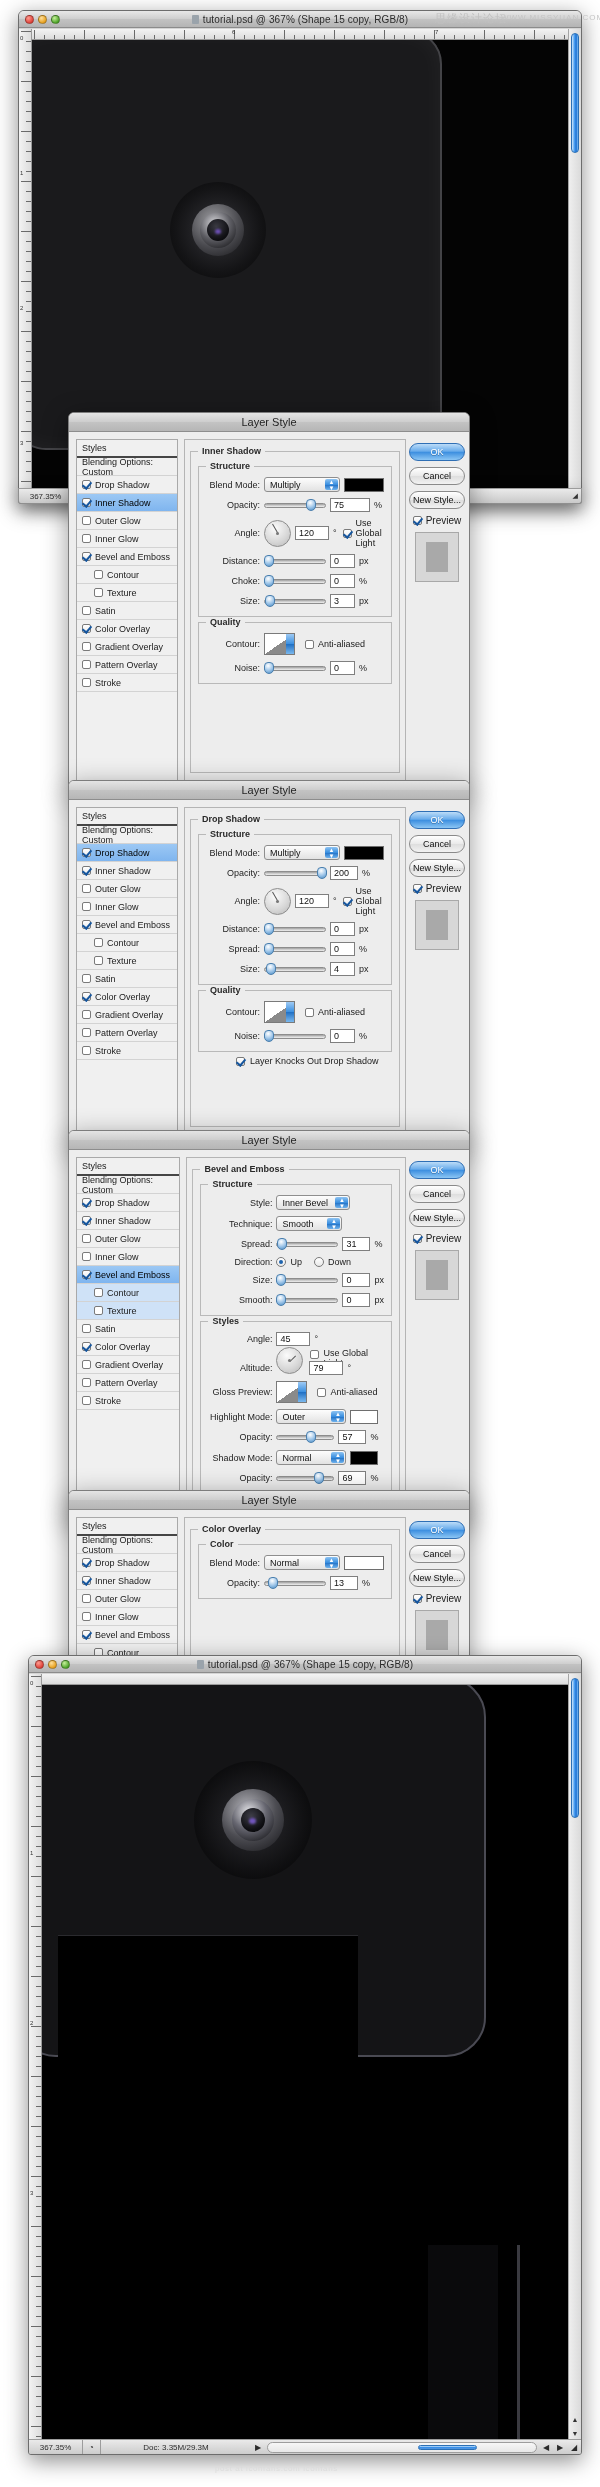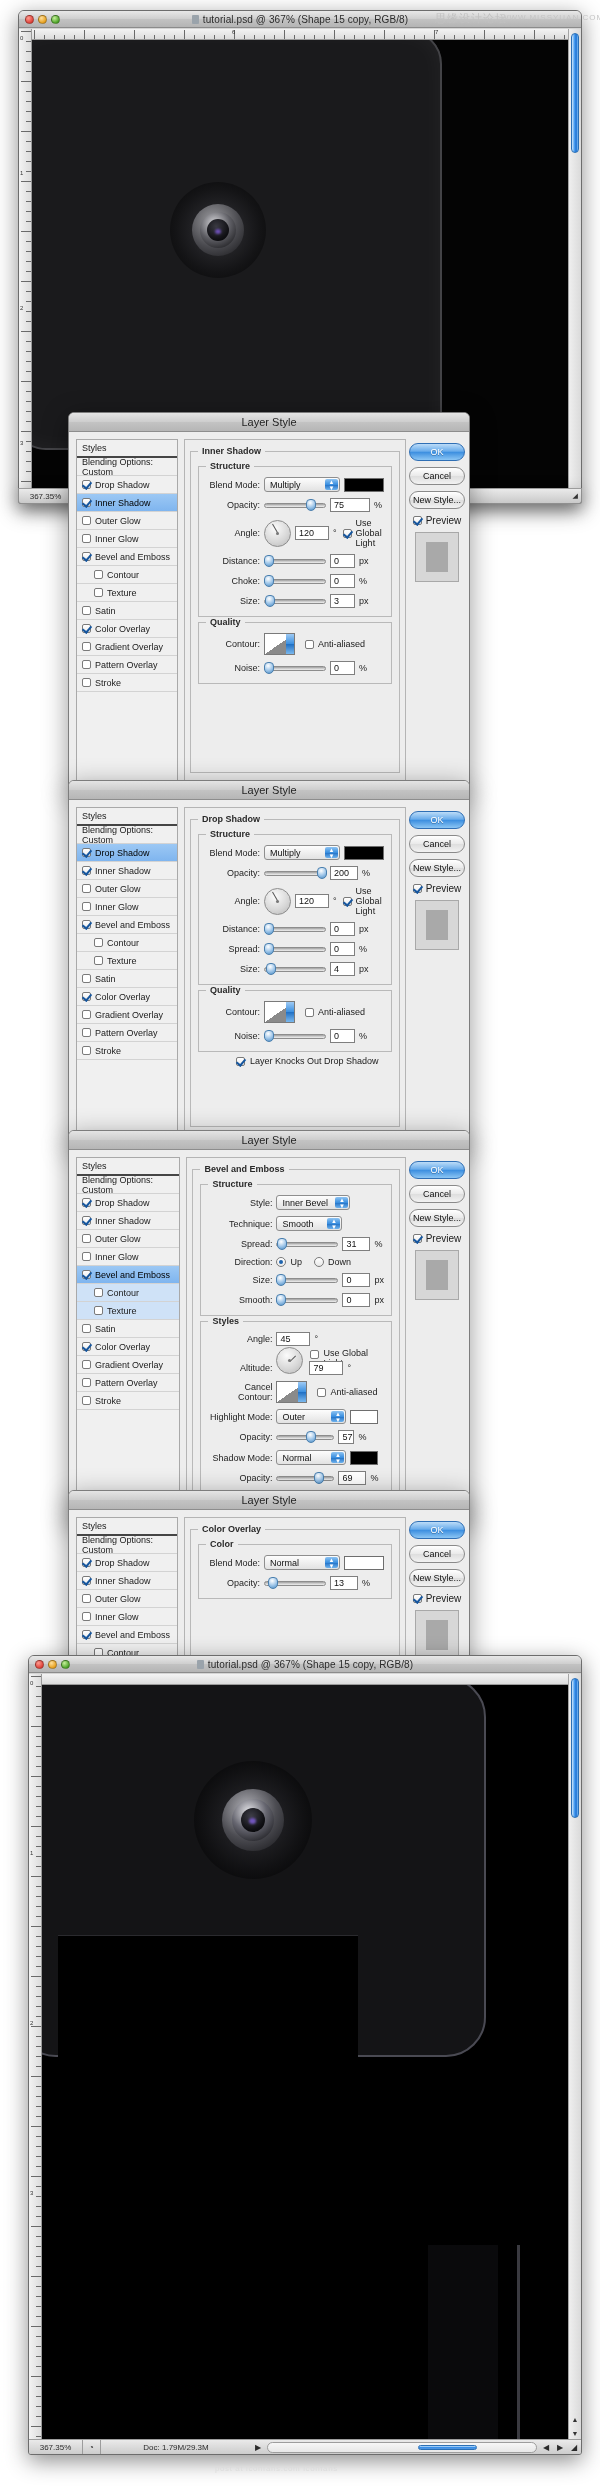--- a/index.html
+++ b/index.html
@@ -821,21 +821,21 @@
           </div>
 
           <div class="row" style="margin-top:-14px; margin-bottom:6px; padding-left:0;">
             <span class="lbl w64">Altitude:</span>
             <span style="width:29px;"></span>
             <div class="numfield" style="width:34px;">79</div>
             <span class="unit">°</span>
           </div>
 
           <div class="row">
-            <span class="lbl w64">Cancel Contour:</span>
+            <span class="lbl w64">Gloss Preview:</span>
             <div class="contourbox">
               <div class="curve"></div>
               <div class="arrows"></div>
             </div>
             <span class="cb" style="margin-left:6px;"></span>
             <span style="font-size:9px;">Anti-aliased</span>
           </div>
 
           <div class="row">
             <span class="lbl w64">Highlight Mode:</span>
@@ -845,21 +845,21 @@
             </div>
             <div class="swatch" style="background:#fff; width:28px;"></div>
           </div>
 
           <div class="row">
             <span class="lbl w64">Opacity:</span>
             <div class="slider" style="width:58px;">
               <div class="track"></div>
               <div class="knob" style="left:30px;"></div>
             </div>
-            <div class="numfield" style="width:16px;">57</div>
+            <div class="numfield" style="width:28px;">57</div>
             <span class="unit">%</span>
           </div>
 
           <div class="row">
             <span class="lbl w64">Shadow Mode:</span>
             <div class="select" style="width:70px;">
               <span>Normal</span>
               <span class="arrows">▲<br>▼</span>
             </div>
             <div class="swatch" style="background:#000; width:28px;"></div>
@@ -1119,21 +1119,21 @@
 
   <div class="scroll-v" style="top:18px; bottom:15px;">
     <div class="thumb-v" style="top:4px; height:140px;"></div>
     <div class="arrowbox" style="bottom:16px; left:0; right:0;">▲</div>
     <div class="arrowbox" style="bottom:2px; left:0; right:0;">▼</div>
   </div>
 
   <div class="statusbar">
     <div class="sb-zoom">367.35%</div>
     <div class="sb-ico">◔</div>
-    <div class="sb-doc">Doc: 1.79M/29.3M</div>
+    <div class="sb-doc">Doc: 3.35M/29.3M</div>
     <div class="sb-tri">▶</div>
     <div style="flex:1; height:11px; margin:0 2px; position:relative;
                 background:linear-gradient(to bottom,#f7f7f7,#e7e7e7);
                 border:1px solid #9d9d9d; border-radius:6px;">
       <div class="thumb-h" style="left:56%; width:22%;"></div>
     </div>
     <div class="sb-tri">◀</div>
     <div class="sb-tri">▶</div>
     <div class="sb-tri">◢</div>
   </div>

